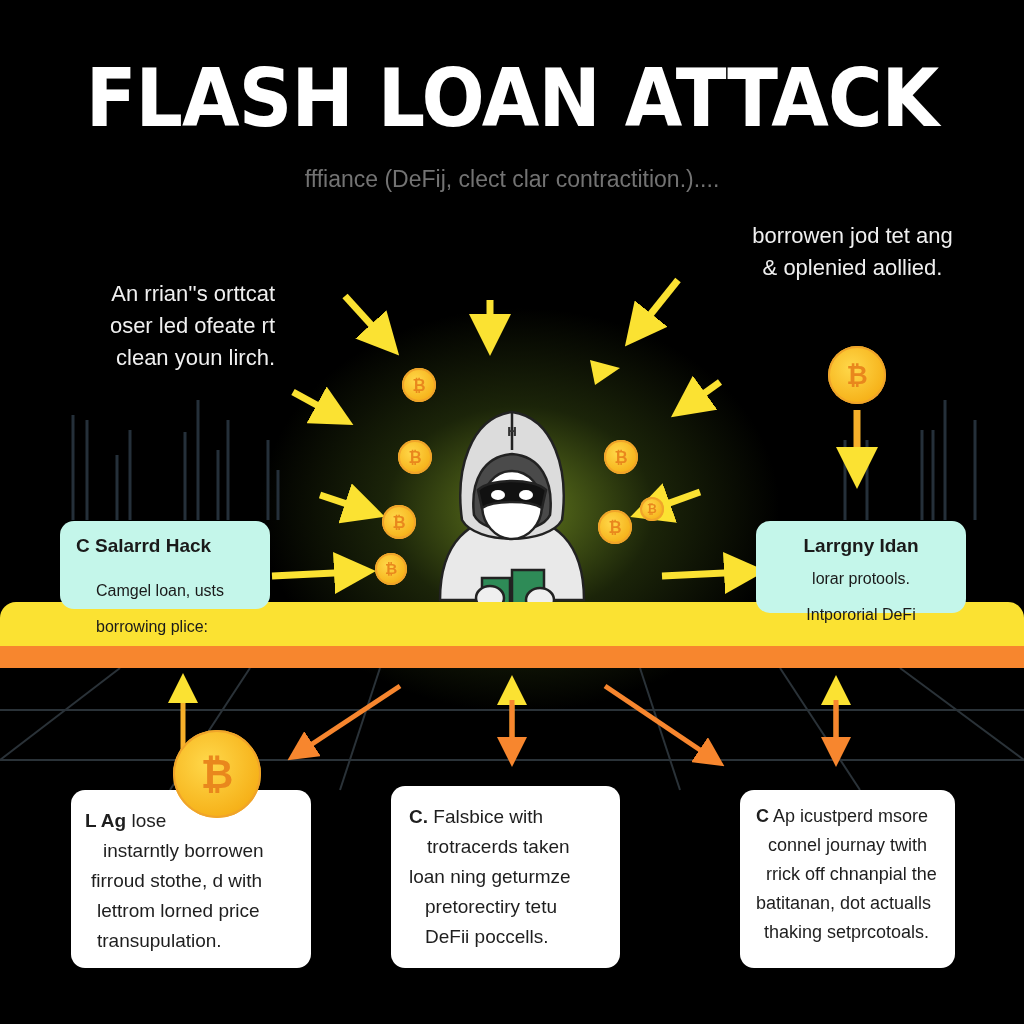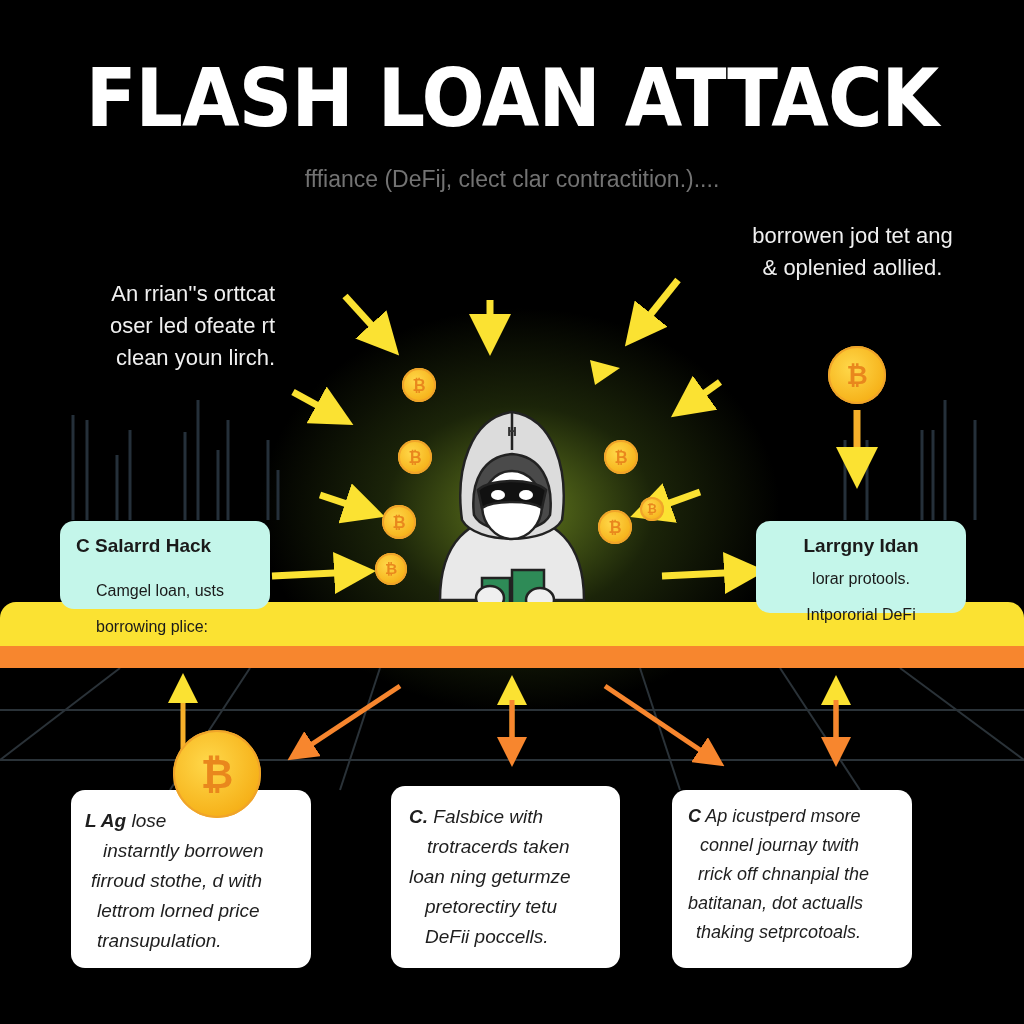--- a/index.html
+++ b/index.html
@@ -10,21 +10,21 @@
            font-weight:bold; font-size:80px; letter-spacing:-1px; color:#fff; transform:scaleX(0.93); }
   .subtitle { left:0; top:166px; width:1024px; text-align:center; font-size:23px; color:#737373; }
   .note { font-size:22px; line-height:32px; color:#f0f0f0; text-align:center; }
   .glow { left:250px; top:300px; width:540px; height:420px;
           background:radial-gradient(ellipse at center, rgba(130,160,40,0.75) 0%, rgba(60,80,20,0.45) 35%, rgba(0,0,0,0) 68%); }
   .band-yellow { left:0; top:602px; width:1024px; height:46px; background:#fbe232; border-radius:16px 16px 0 0; }
   .band-orange { left:0; top:646px; width:1024px; height:22px; background:#f7862e; }
   .mint { background:#c4f6ea; border-radius:14px; color:#1a1a1a; }
   .mint h3 { margin:0; font-size:19px; font-weight:bold; }
   .mint p { margin:8px; font-size:16px; line-height:28px; }
-  .card { background:#fff; border-radius:14px; color:#1e1e1e; font-size:19px; line-height:30px;font-style:italic; }
+  .card { background:#fff; border-radius:14px; color:#1e1e1e; font-size:19px; line-height:30px; }
   .card b { font-weight:bold; }
   .coin { border-radius:50%; background:radial-gradient(circle at 40% 38%, #ffd84a, #f6b21a 70%, #e8901a);
           color:#e9871d; font-weight:bold; display:flex; align-items:center; justify-content:center;
           font-family:"DejaVu Sans", sans-serif; box-shadow:0 0 0 2px #f0a42a inset; }
   svg { position:absolute; left:0; top:0; }
 </style>
 </head>
 <body>
 
 <div class="abs glow"></div>
@@ -164,19 +164,19 @@
 <div class="abs coin" style="left:173px;top:730px;width:88px;height:88px;font-size:40px;">₿</div>
 
 <div class="abs card" style="left:391px; top:786px; width:229px; height:182px; padding:16px 18px; box-sizing:border-box;">
   <div><b>C.</b><span> Falsbice with</span></div>
   <div style="padding-left:18px">trotracerds taken</div>
   <div>loan ning geturmze</div>
   <div style="padding-left:16px">pretorectiry tetu</div>
   <div style="padding-left:16px">DeFii poccells.</div>
 </div>
 
-<div class="abs card" style="left:672px; top:790px; width:240px; height:178px; padding:12px 16px; box-sizing:border-box; font-size:18px; line-height:29px;">
+<div class="abs card" style="left:740px; top:790px; width:215px; height:178px; padding:12px 16px; box-sizing:border-box; font-size:18px; line-height:29px;">
   <div><b>C</b><span> Ap icustperd msore</span></div>
   <div style="padding-left:12px">connel journay twith</div>
   <div style="padding-left:10px">rrick off chnanpial the</div>
   <div>batitanan, dot actualls</div>
   <div style="padding-left:8px">thaking setprcotoals.</div>
 </div>
 
 </body></html>

